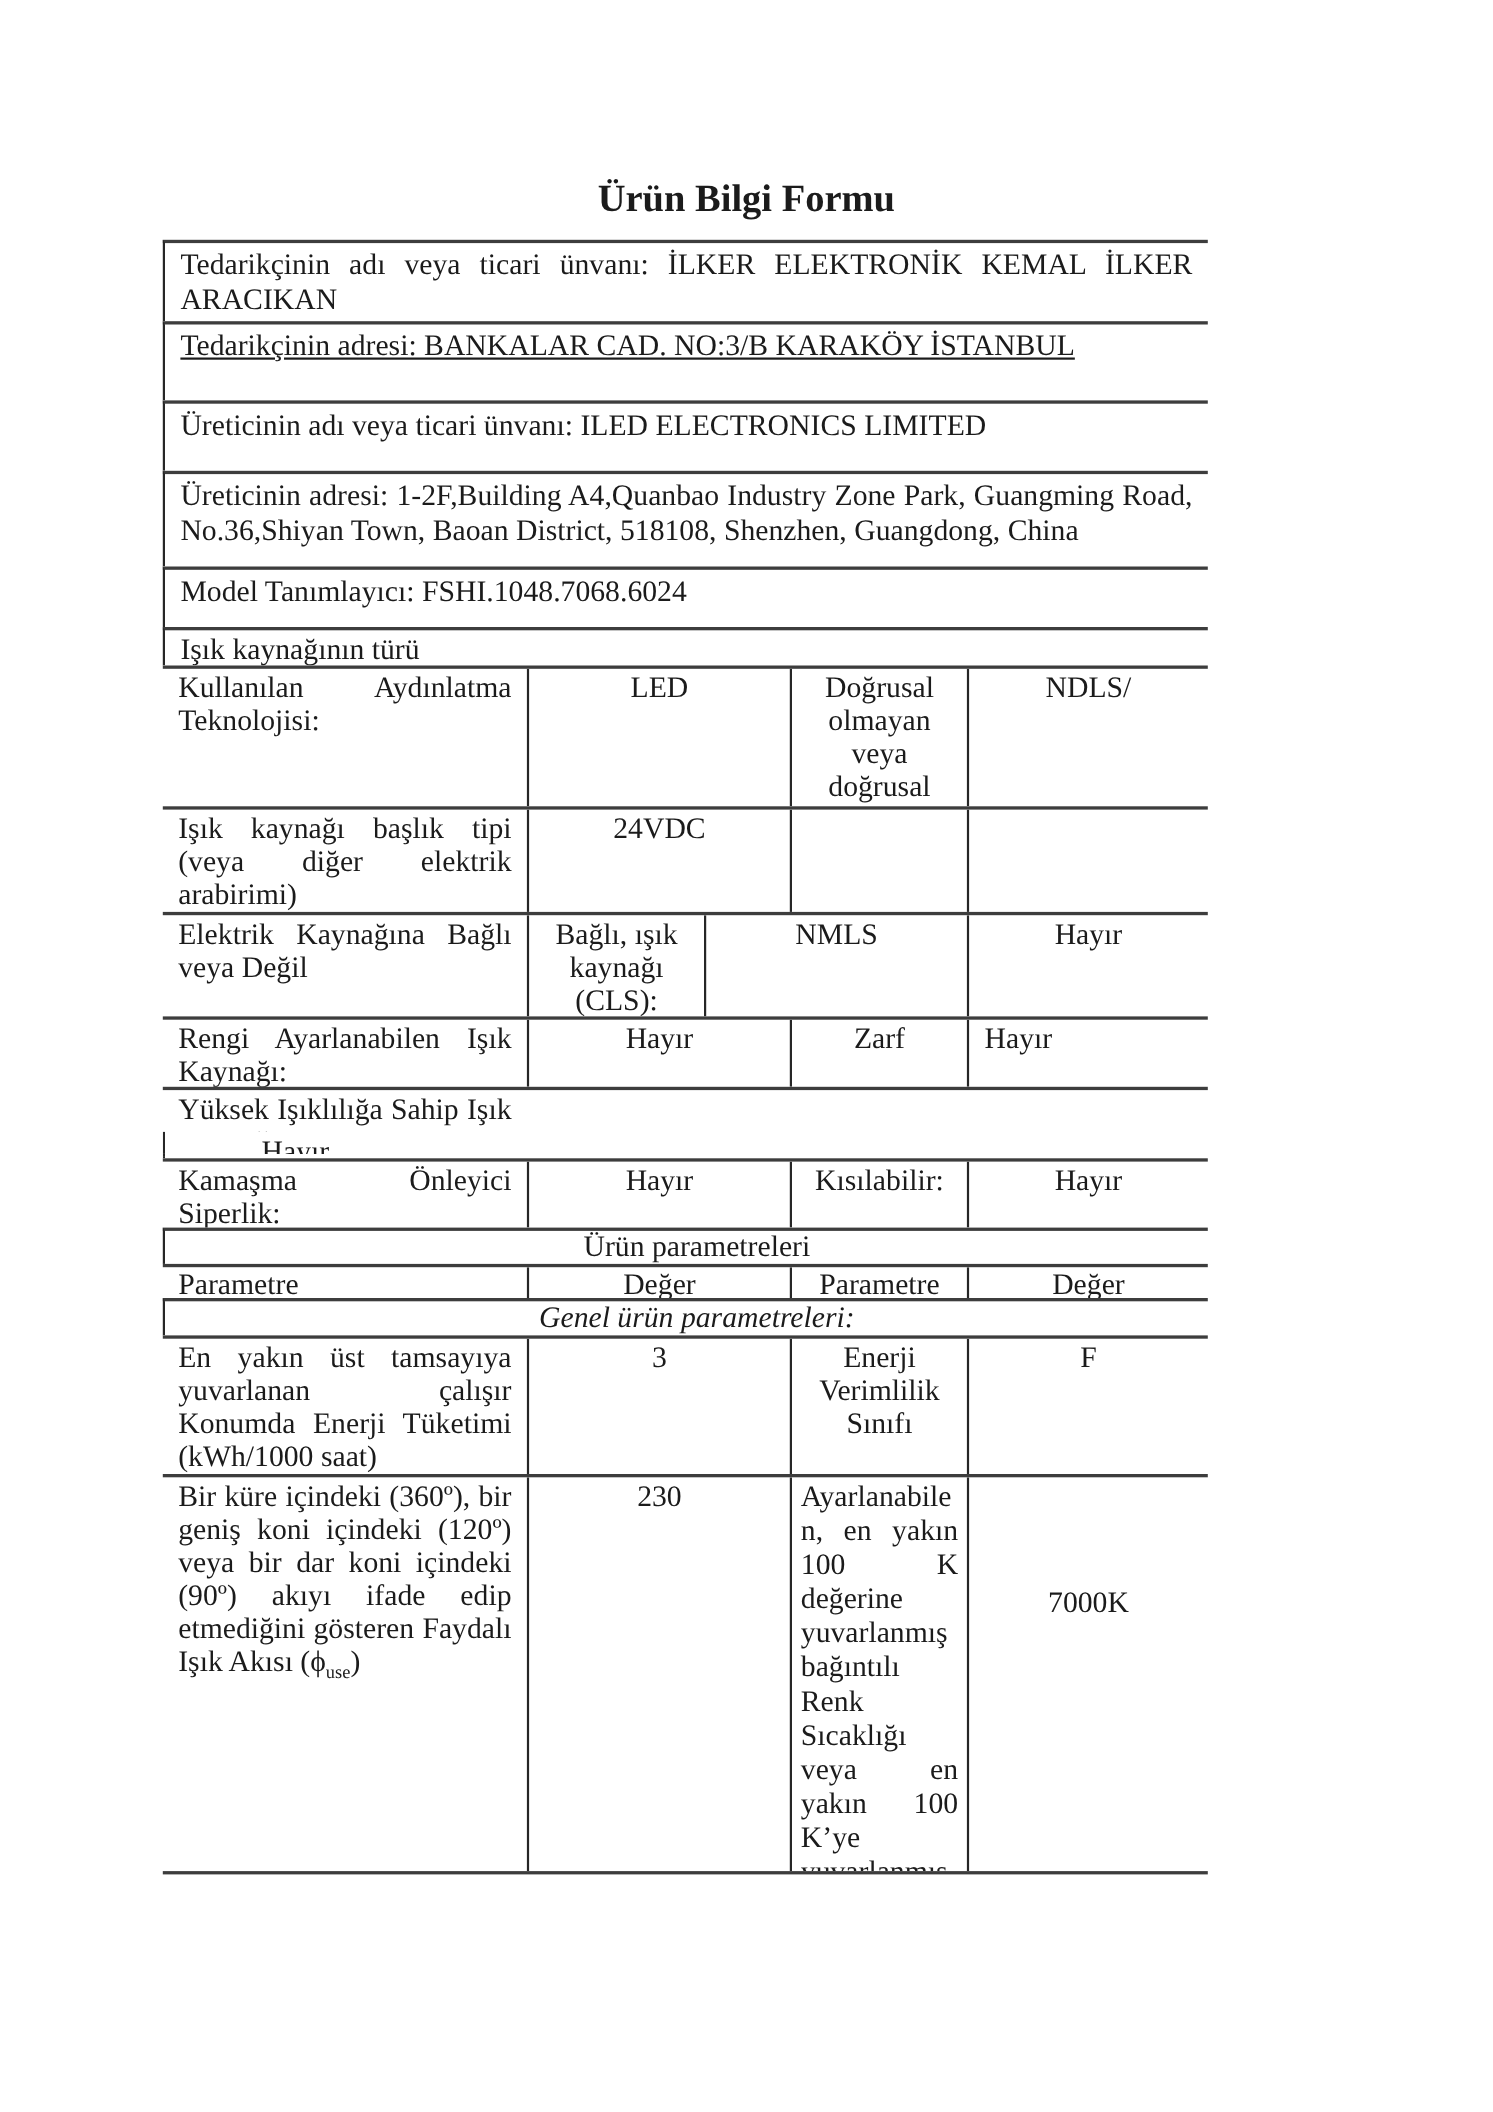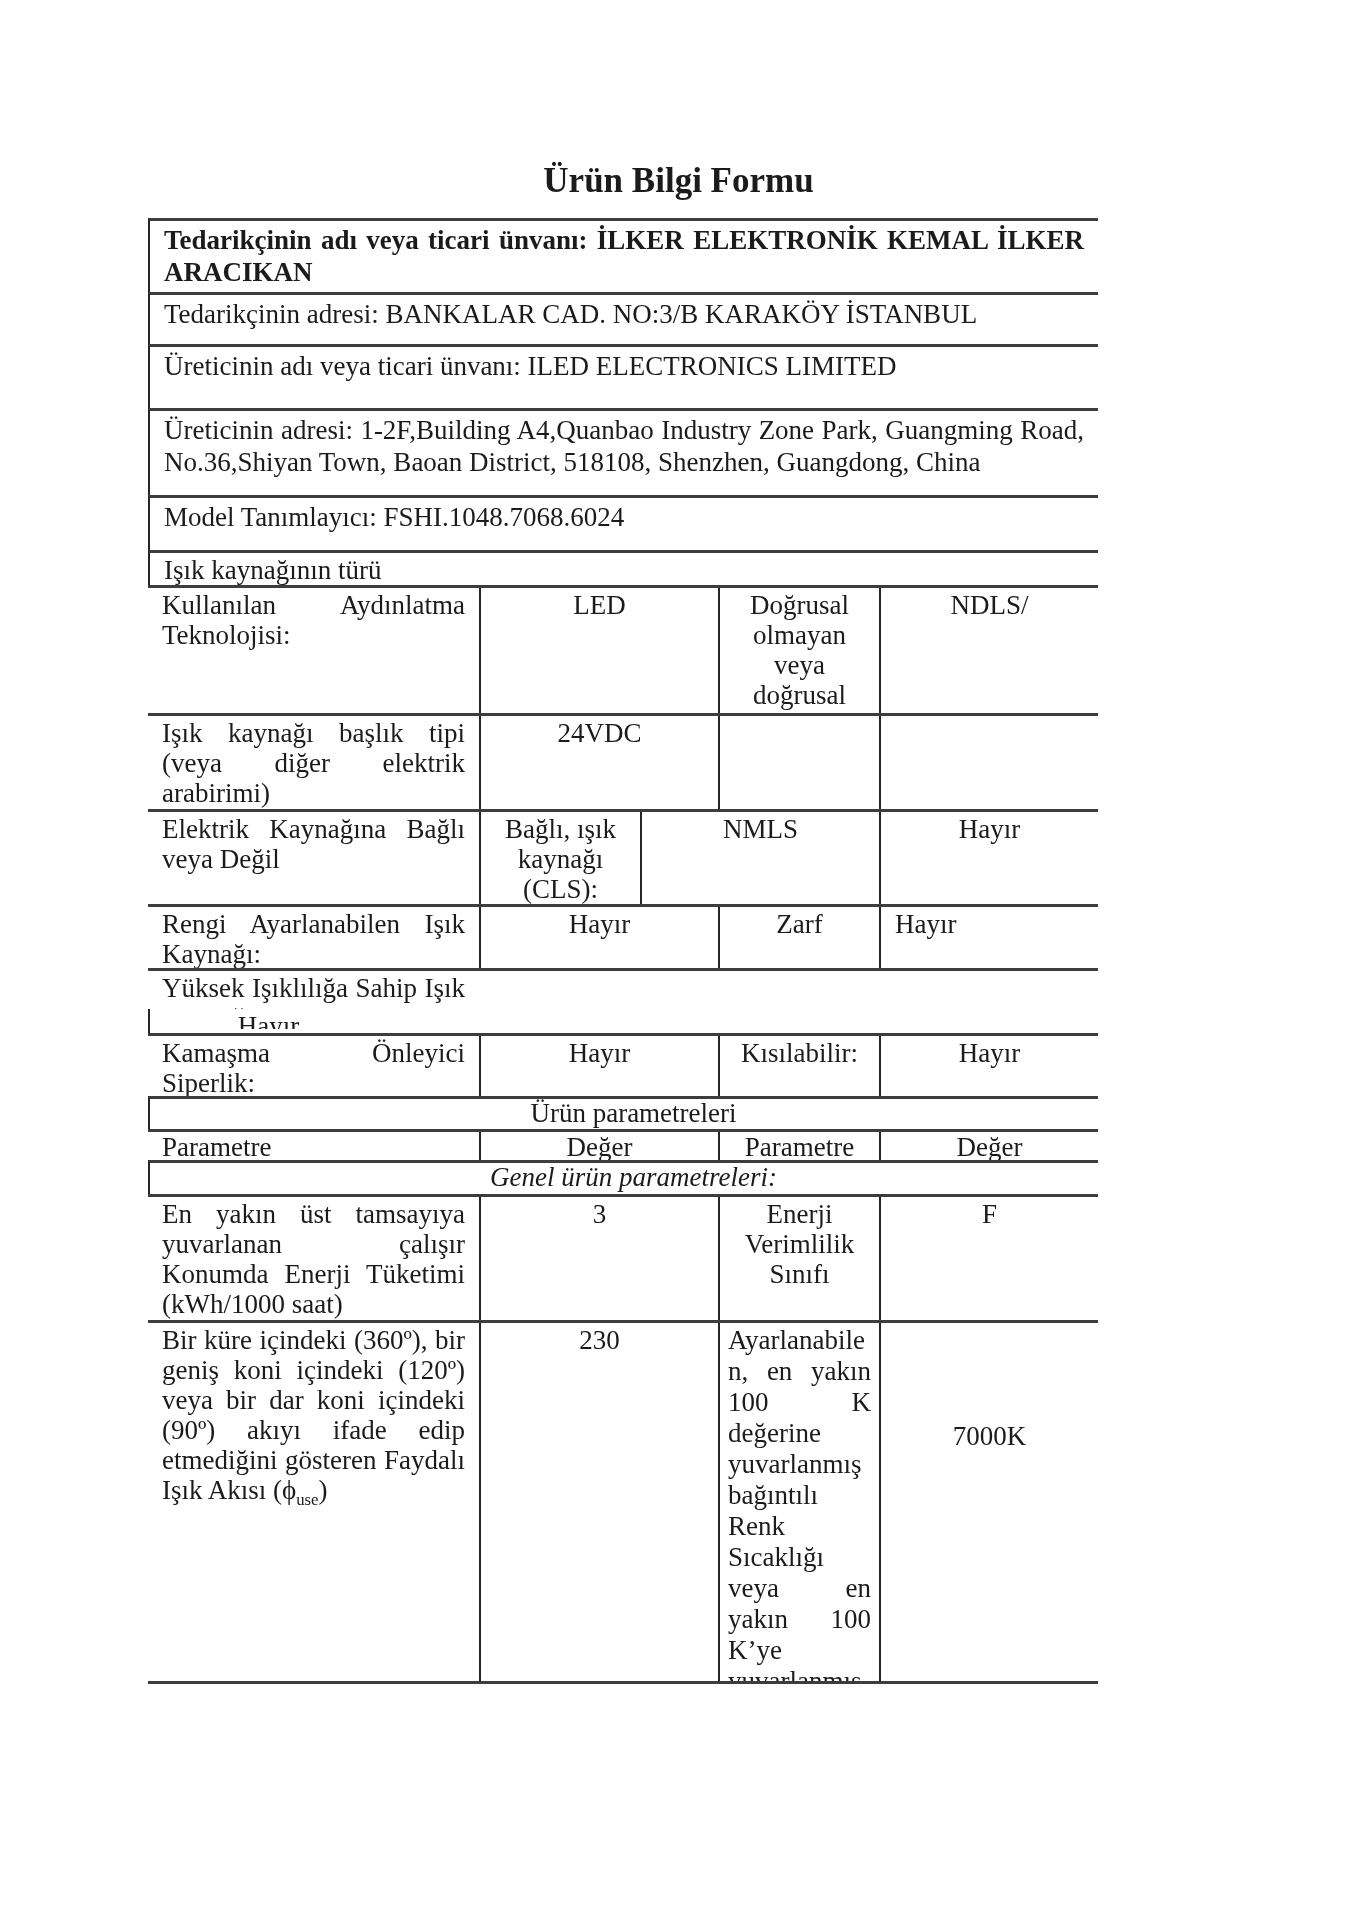--- a/index.html
+++ b/index.html
@@ -27,21 +27,21 @@
   .italic{font-style:italic;}
   .cols4{display:flex;align-items:stretch;}
   .cell{box-sizing:border-box;overflow:hidden;line-height:30px;}
   .c1{width:331px;padding:2px 14px 0 14px;text-align:justify;}
   .c2{width:239px;border-left:2px solid #262626;padding:2px 10px 0 10px;text-align:center;}
   .c3{width:161px;border-left:2px solid #262626;padding:2px 8px 0 8px;text-align:center;}
   .c4{width:219px;border-left:2px solid #262626;padding:2px 10px 0 10px;text-align:center;}
   .c4.leftalign{text-align:left;padding-left:14px;}
   .c3.hardwrap{text-align:justify;overflow-wrap:anywhere;word-break:break-word;line-height:31px;}
   .c4.vpad{padding-top:98px;}
-  .hr1{height:74px;font-weight:bold;}  .hr2{height:52px;}  .hr3{height:64px;}
+  .hr1{height:74px;}  .hr2{height:72px;text-decoration:underline;}  .hr3{height:64px;}
   .hr4{height:87px;}  .hr5{height:55px;}  .hr6{height:35px;}
   .hr7{height:128px;} .hr8{height:96px;}  .hr9{height:95px;}
   .hr10{height:64px;} .hr11{height:65px;flex-direction:column;} .hr12{height:63px;}
   .hr13{height:33px;line-height:29px;} .hr14{height:31px;} .hr15{height:34px;line-height:29px;}
   .hr16{height:126px;} .hr17{height:364px;}
   .hr14 .cell{line-height:28px;padding-top:1px;}
   .hr6.info{padding-top:1px;}
   sub{font-size:0.62em;line-height:0;}
 </style>
 </head>

